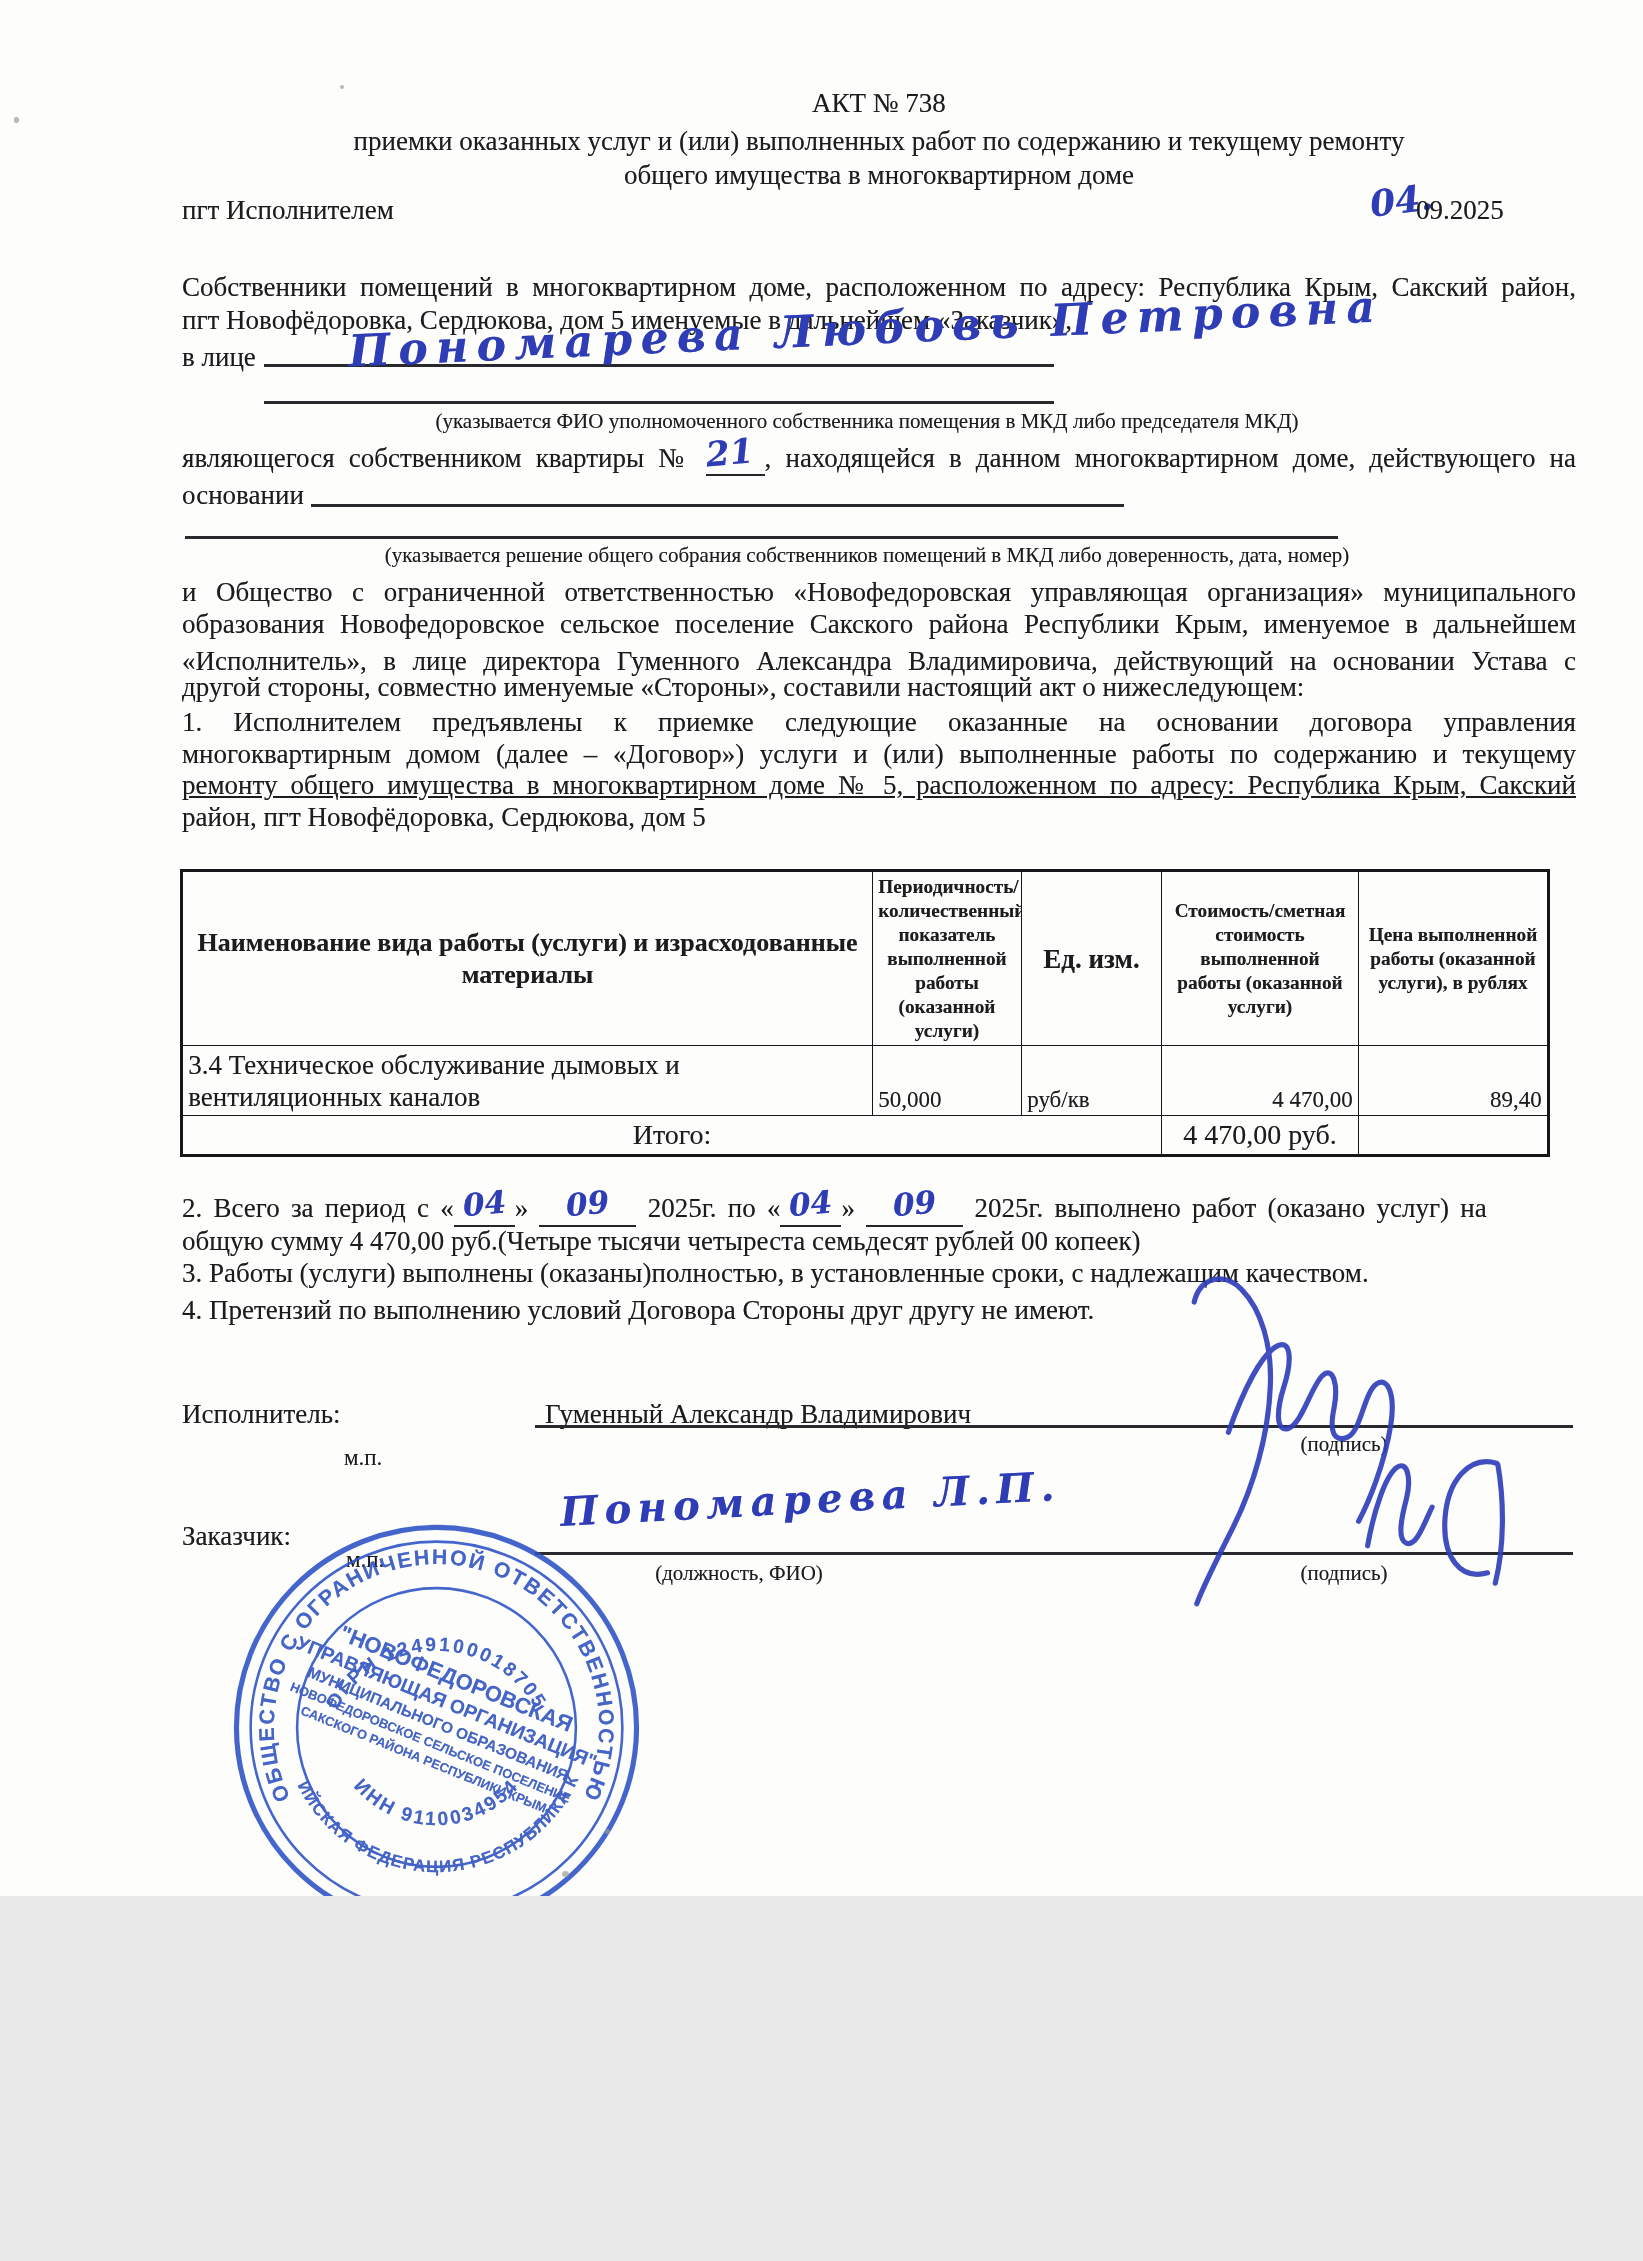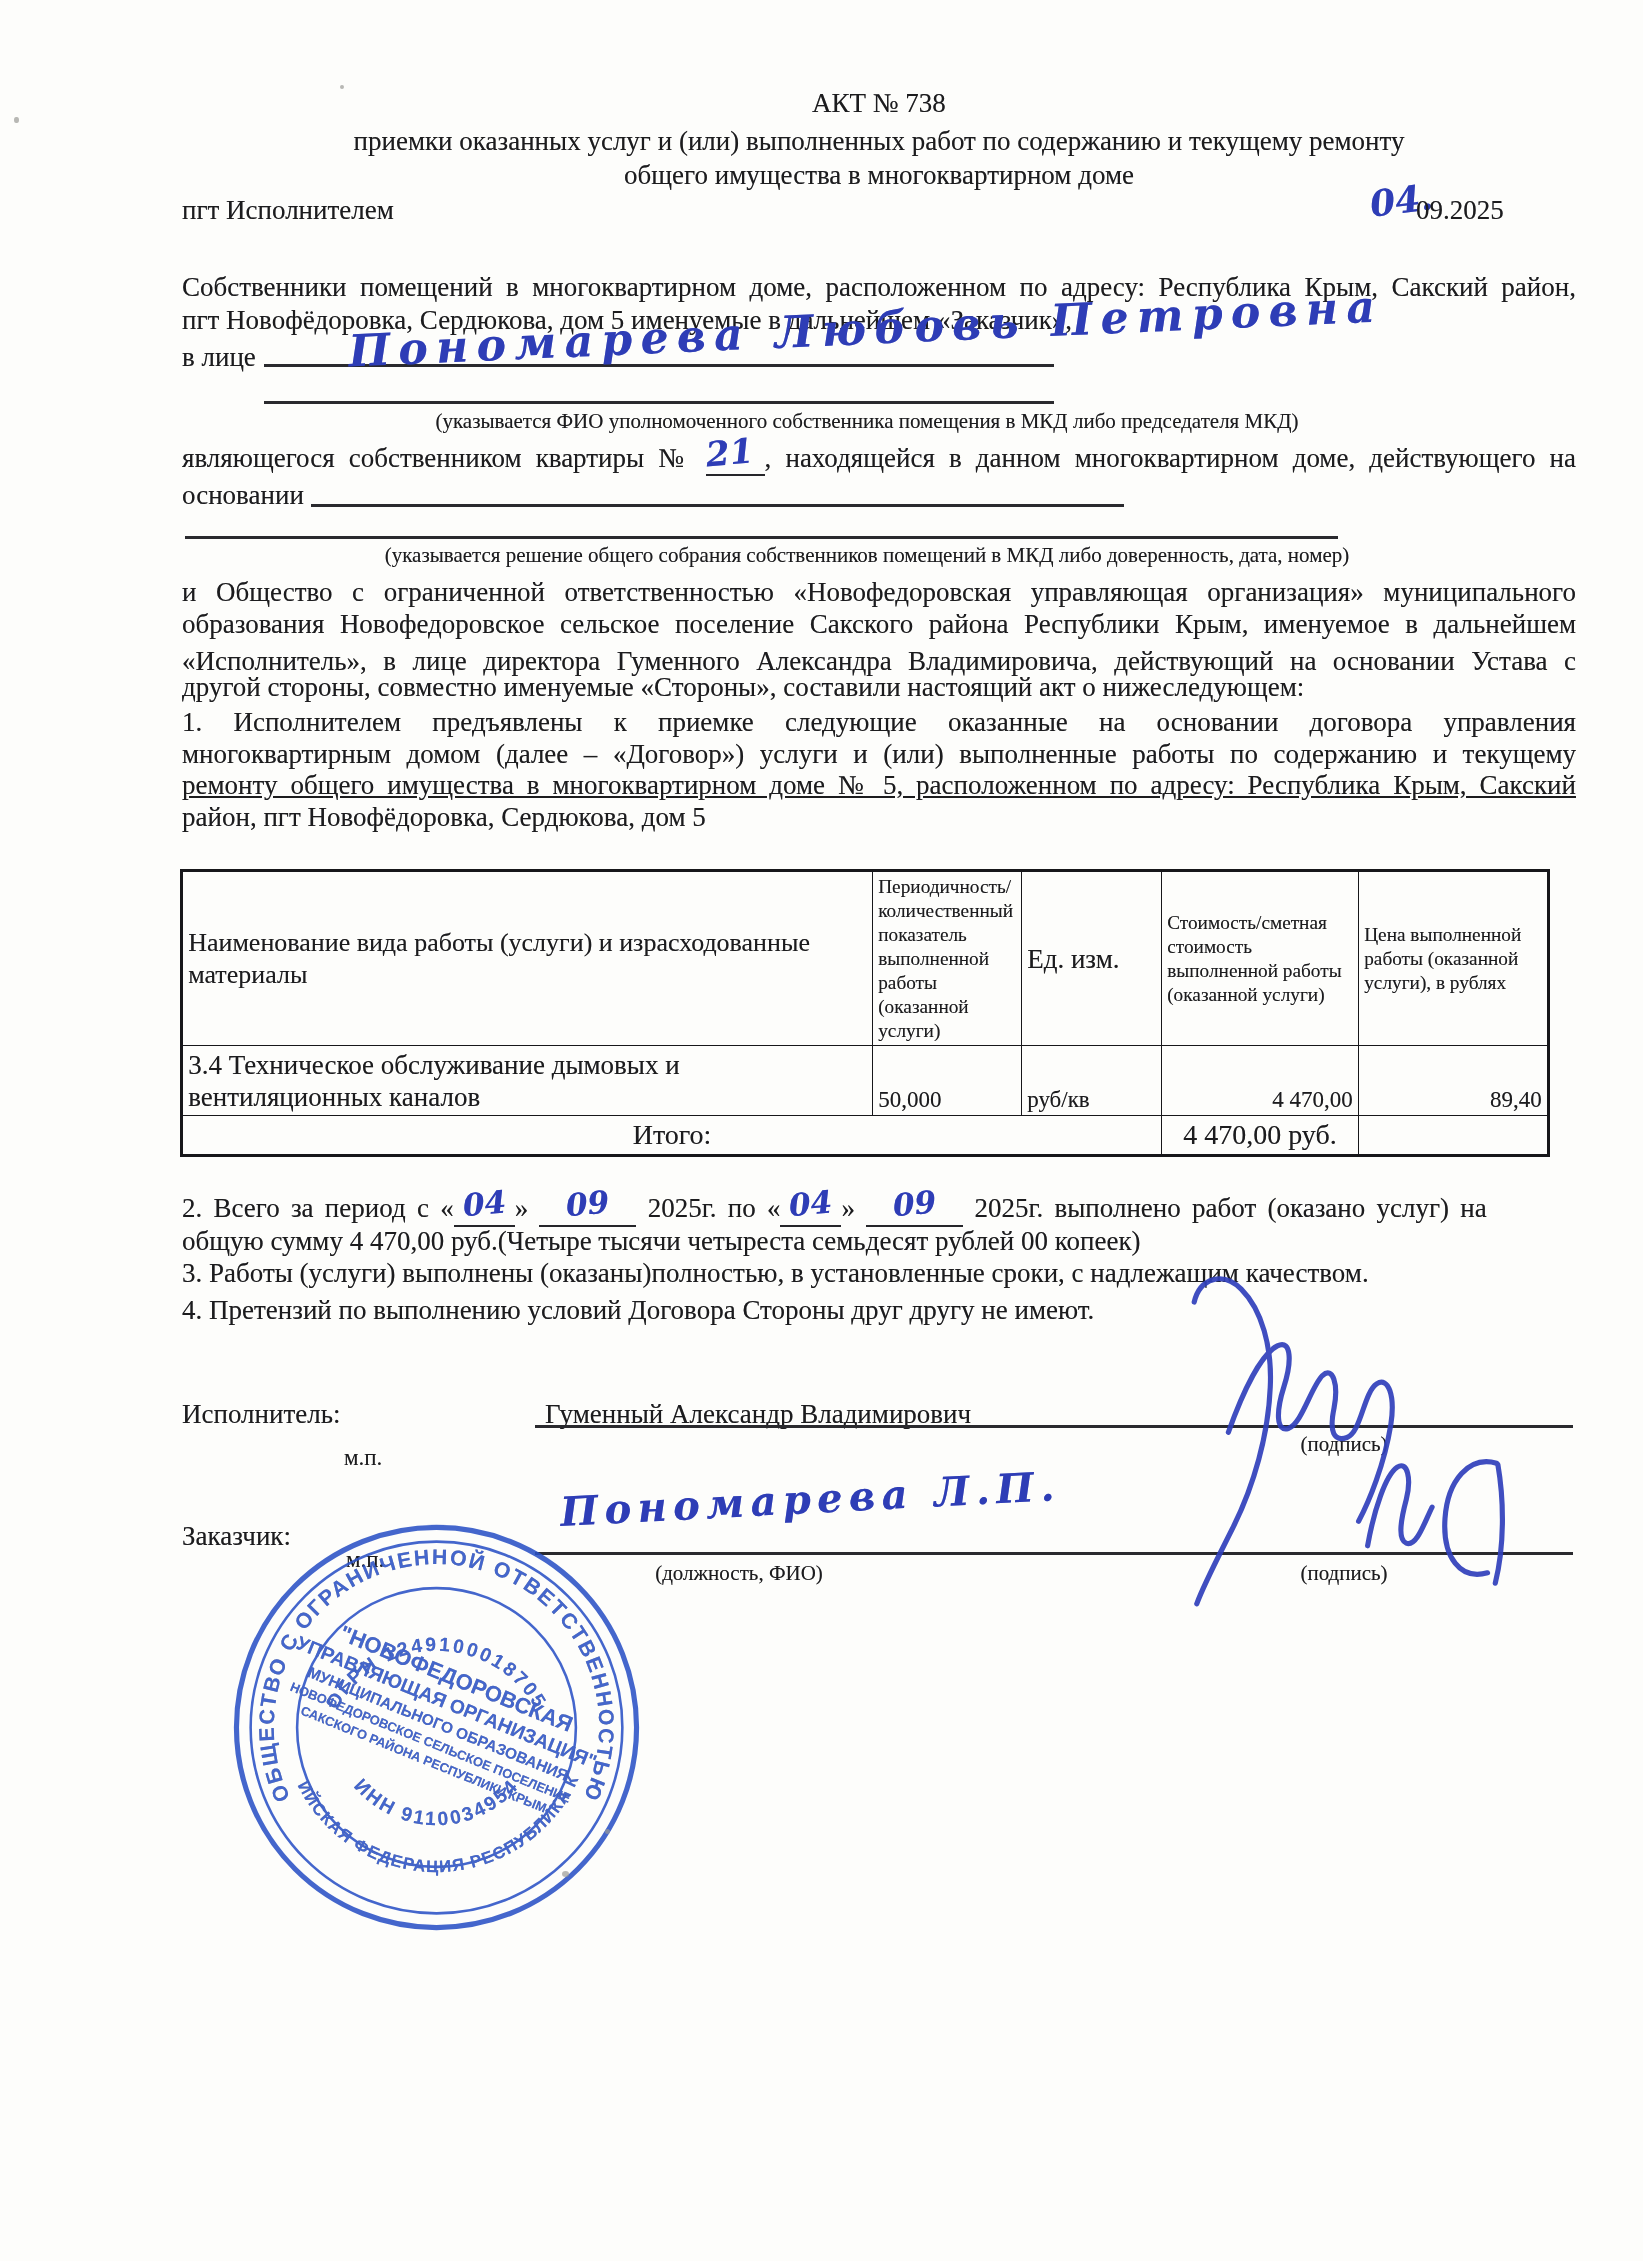--- a/index.html
+++ b/index.html
@@ -1,38 +1,38 @@
 <!DOCTYPE html>
 <html style="font-size:10.3px"><head>
 <meta charset="utf-8">
 <style>
   html,body{margin:0;padding:0;background:#e8e8e8;}
   .page{
-    position:relative; width:1644px; height:2261px; margin:0 auto;
+    position:relative; width:1644px; height:1896px; margin:0 auto;
     background:#fdfdfb; overflow:hidden;
     font-family:"Liberation Serif", serif; color:#1c1c1e;
     text-shadow:0 0 0.6px rgba(25,25,30,.45);
   }
   .abs{position:absolute;}
   .line{font-size:27px; line-height:34px; white-space:nowrap;}
   .jline{width:1394px; text-align:justify; text-align-last:justify; font-size:27px; line-height:32px;}
   .nline{width:1394px; font-size:27px; line-height:32px;}
   .center{left:182px; width:1394px; text-align:center;}
   .cap{font-size:21px; white-space:nowrap; transform:translateX(-50%);}
   .uline{position:absolute; height:2.6px; background:#2a2a2e; box-shadow:0 0 0.6px rgba(0,0,0,.6);}
   .hw{font-family:"DejaVu Serif", serif; font-style:italic; font-weight:bold; color:#2e3db6; text-shadow:0 0 0.6px rgba(46,61,182,.5); white-space:nowrap;}
   .blank{display:inline-block; border-bottom:2.6px solid #26262a; text-align:center; vertical-align:baseline;}
   .w95{min-width:61px;} .w150{min-width:97px;} .wap{min-width:59px;}
   .blank .hw{font-size:31px; display:inline-block; transform:translateY(-2.6px) rotate(-5deg); line-height:19.3px;}
   .mp{font-size:23px;}
   
   table.acts{position:absolute; left:180px; top:869px; width:1367px; border-collapse:collapse; table-layout:fixed;
     border:3.9px solid #17171a;}
   table.acts td{border:1.9px solid #17171a; padding:2.6px 5.2px; overflow:hidden;}
-  td.hc{vertical-align:middle; font-size:19.3px; line-height:24px;}
+  td.hc{text-align:center; vertical-align:middle; font-size:19.3px; line-height:24px;font-weight:bold;}
   td.hc1{font-size:26px; line-height:32px;}
   td.hc3{font-size:27px;}
   td.name{font-size:27px; line-height:32px; vertical-align:top; padding-top:5.2px;}
   td.val{font-size:23px; vertical-align:bottom; padding-bottom:6.4px;}
   td.r{text-align:right; padding-right:9px;}
   td.totlbl{font-size:28px; text-align:center; padding-left:277px; border-right:none;}
   td.totval{font-size:28px; text-align:center;}
   .speck{position:absolute; background:#9a9a96; border-radius:50%; opacity:.7;}
   svg text{font-family:"Liberation Sans", sans-serif;}
 </style>

